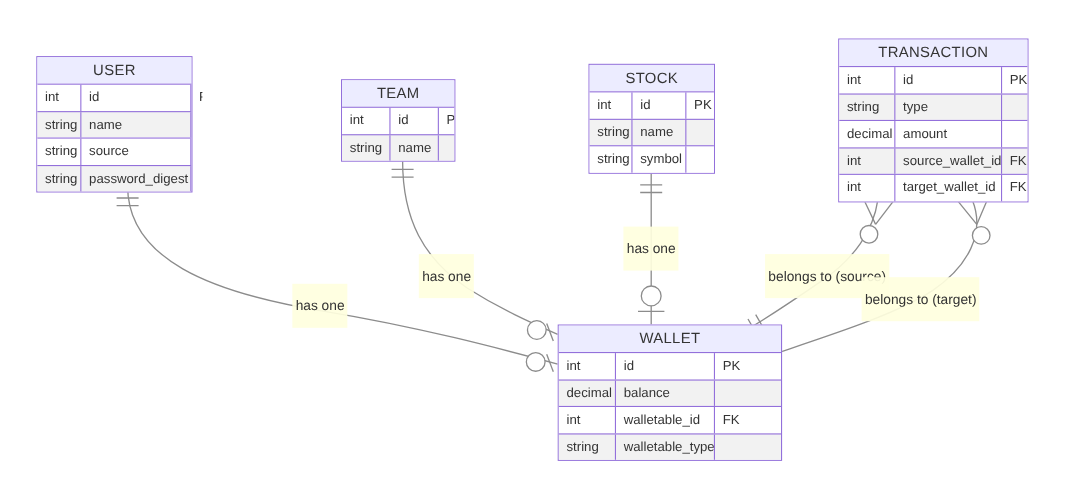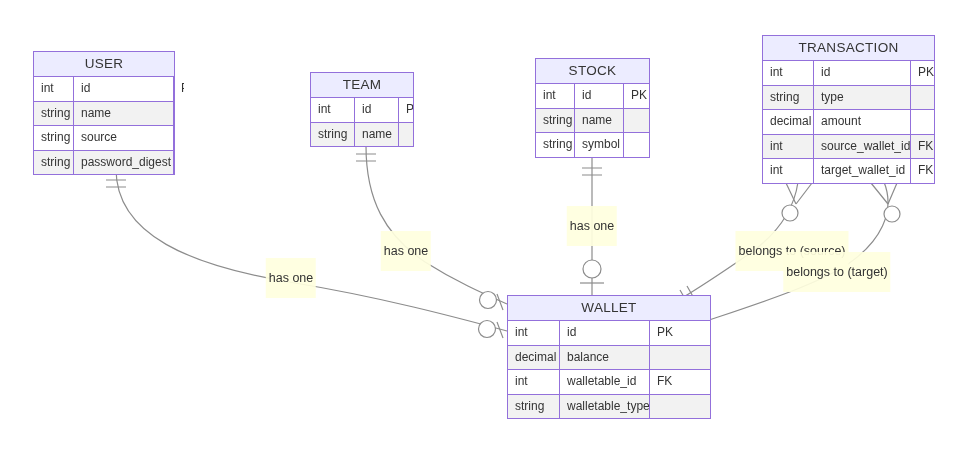--- a/index.html
+++ b/index.html
@@ -99,21 +99,21 @@
         <circle cx="892" cy="214" r="8" fill="#ffffff"></circle>
         <path d="M 681 322 L 687 336 M 688 319 L 694 333"></path>
       </g>
 
     </g>
   </svg>
 
   <div class="rel-label" style="left: 291px; top: 278px;">has one</div>
   <div class="rel-label" style="left: 406px; top: 251px;">has one</div>
   <div class="rel-label" style="left: 592px; top: 226px;">has one</div>
-  <div class="rel-label" style="left: 752px; top: 251px; margin-left: 40px;">belongs to (source)</div>
+  <div class="rel-label" style="left: 752px; top: 251px;">belongs to (source)</div>
   <div class="rel-label" style="left: 805px; top: 272px; margin-left: 32px;">belongs to (target)</div>
 
   <div class="entity" style="left: 33px; top: 51px; width: 142px;">
     <div class="ehead">USER</div>
     <div class="erows">
         <div class="row" style="grid-template-columns: 39px 100px 1fr;">
           <div class="cell">int</div>
           <div class="cell">id</div>
           <div class="cell">PK</div>
         </div>

